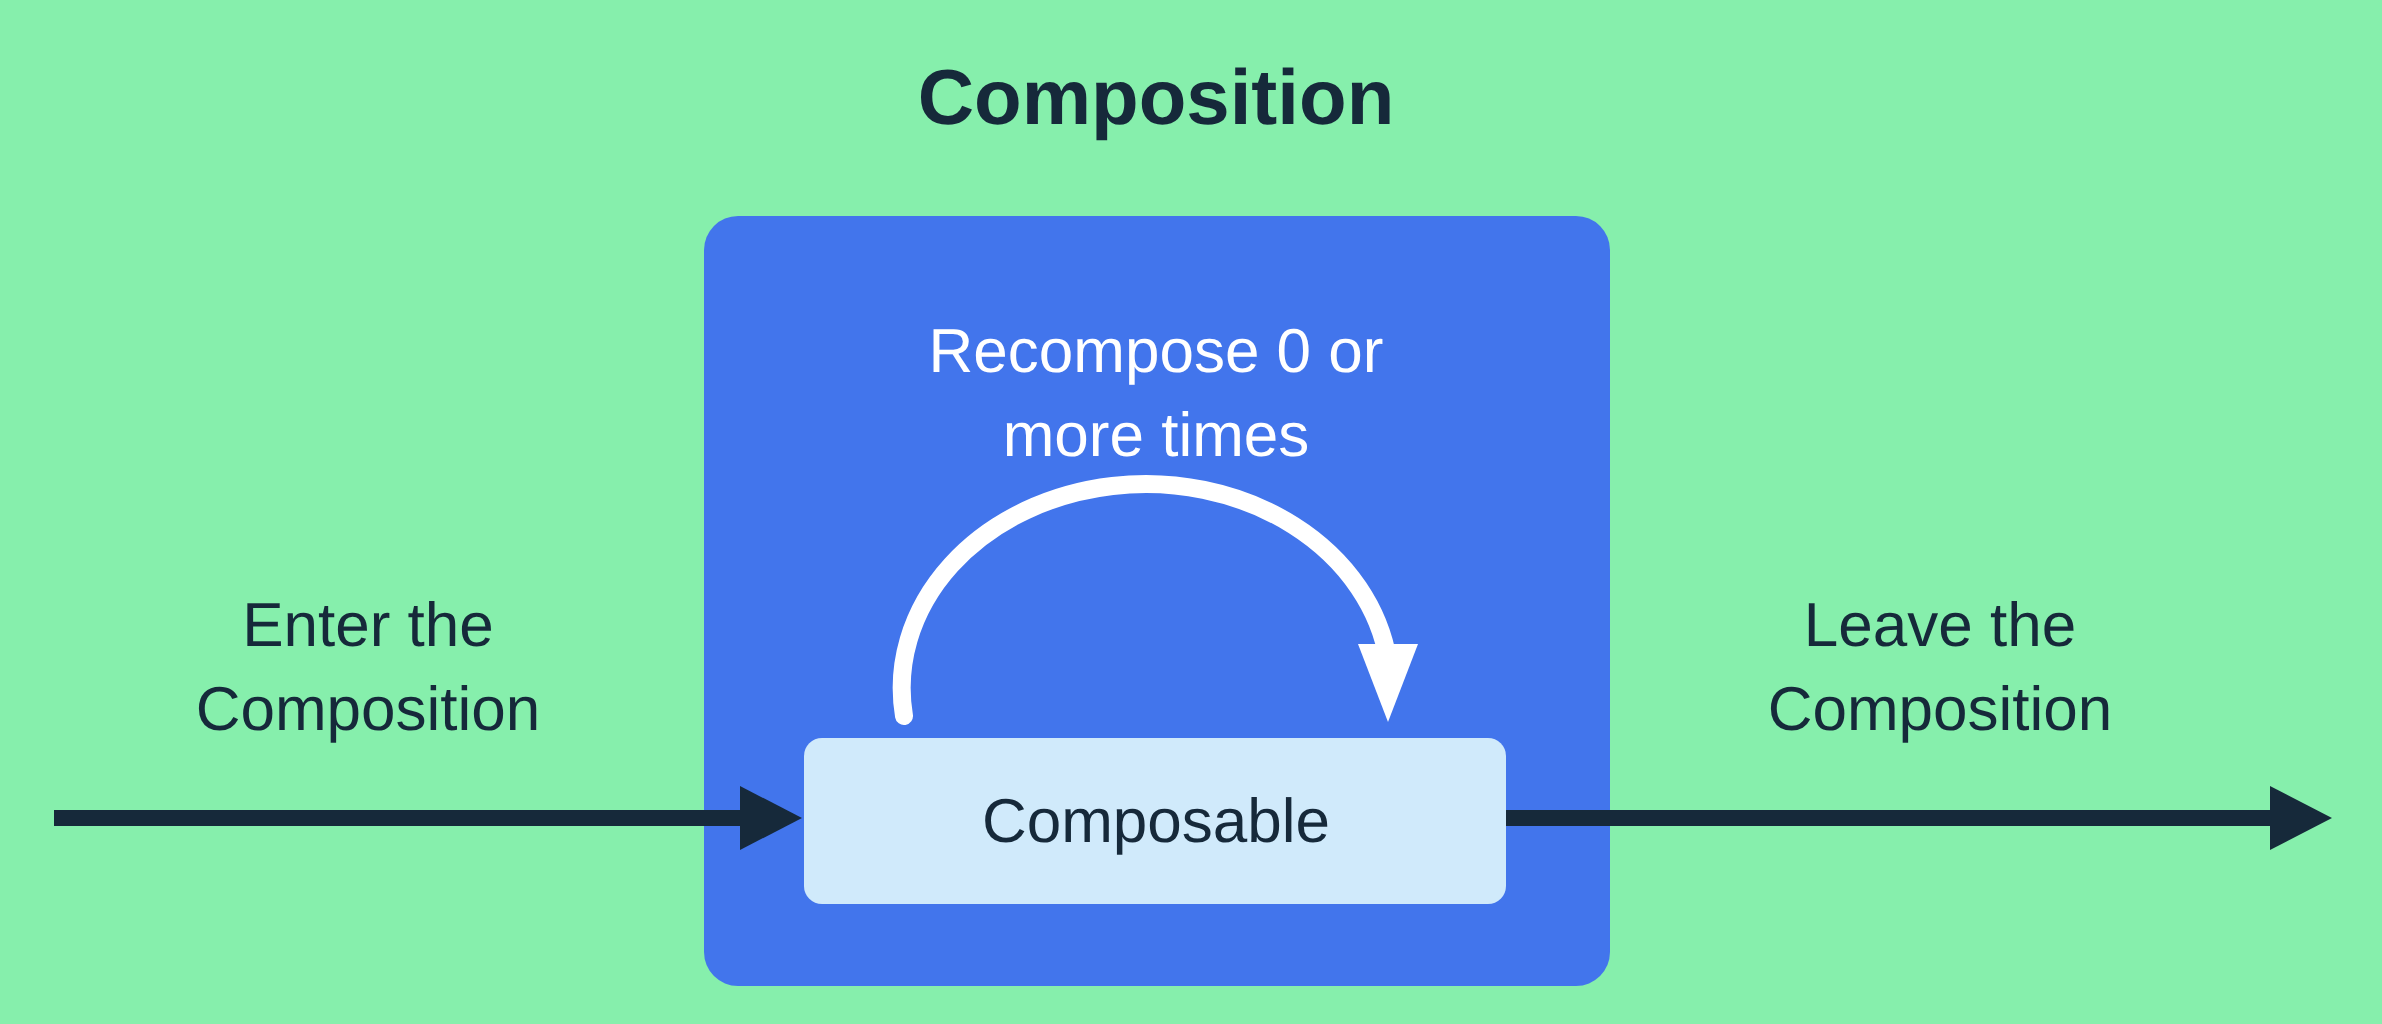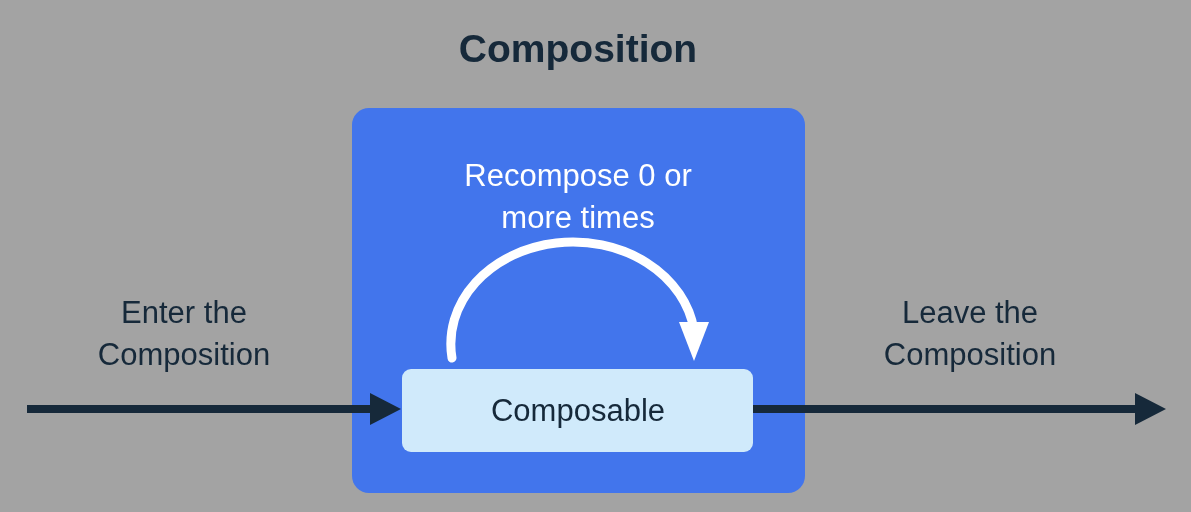--- a/index.html
+++ b/index.html
@@ -8,21 +8,21 @@
     padding: 0;
     background: #ffffff;
   }
   body {
     font-family: "Liberation Sans", sans-serif;
   }
   #canvas {
     position: relative;
     width: 1191px;
     height: 512px;
-    background: #a3a3a3;
+    background: #86efac;
     overflow: hidden;
   }
   #diagram-svg {
     position: absolute;
     left: 0;
     top: 0;
     width: 1191px;
     height: 512px;
     display: block;
   }

